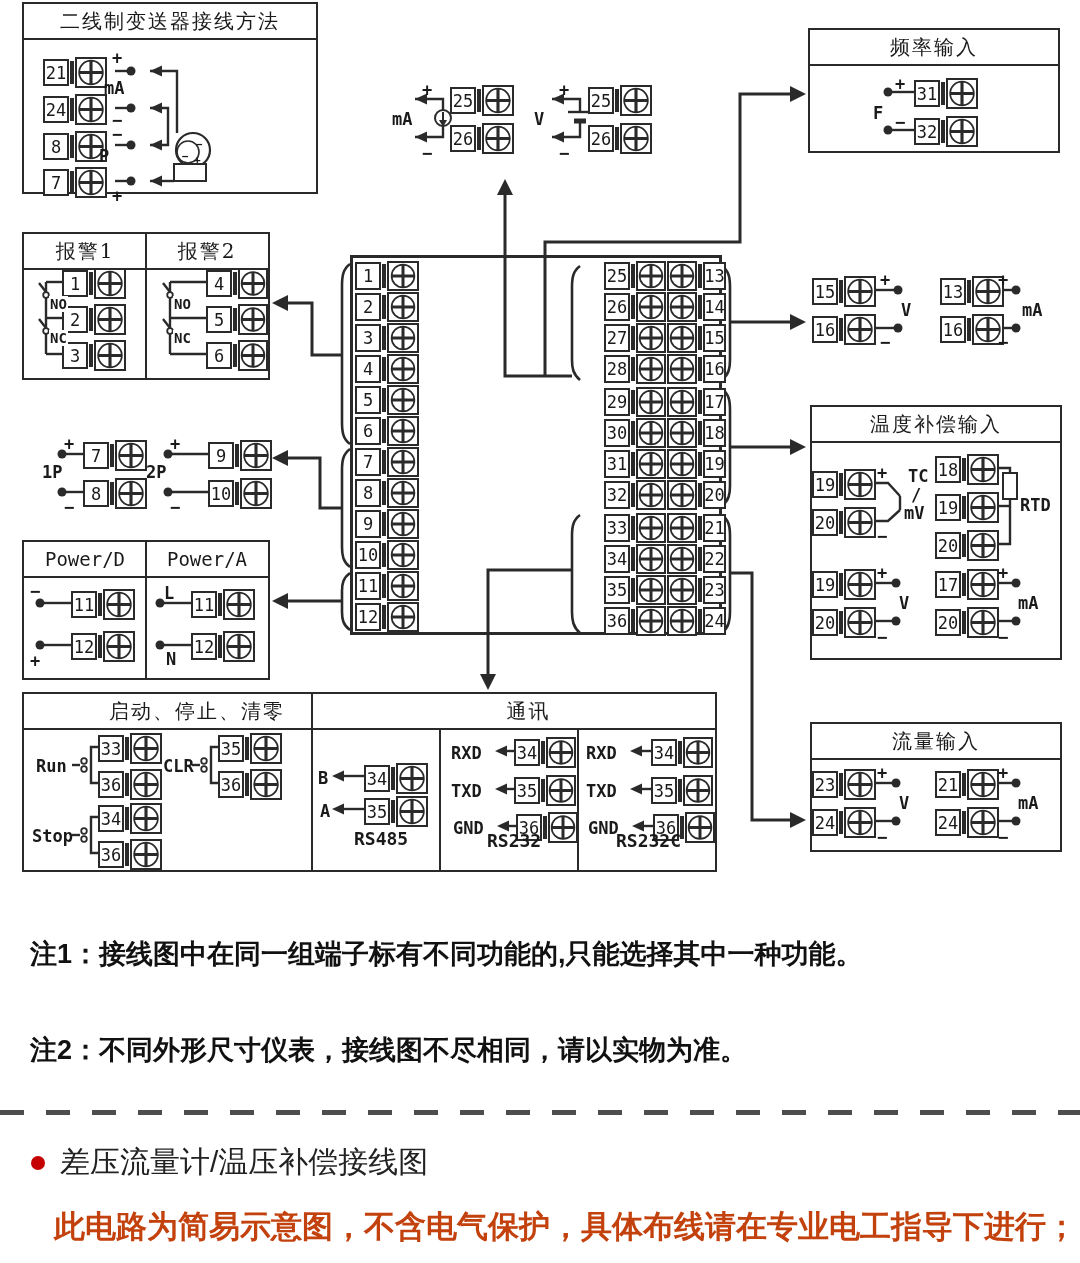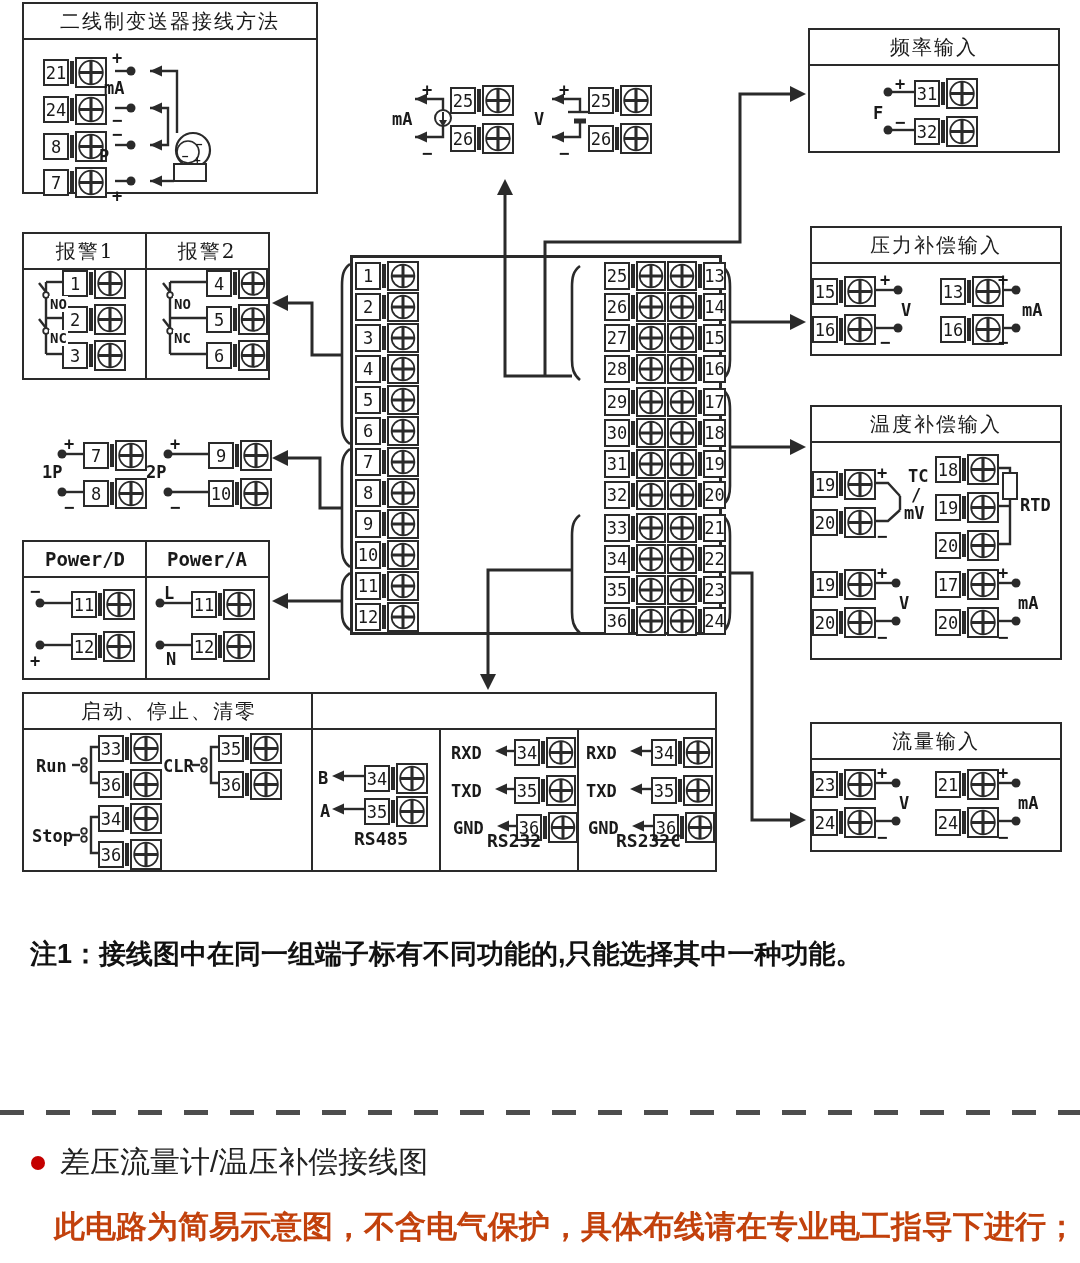--- a/index.html
+++ b/index.html
@@ -5,24 +5,24 @@
   :root{ --line:#2a2a2a; --text:#1a1a1a; }
   html,body{margin:0;padding:0;background:#fff;}
   .canvas{position:relative;width:1080px;height:1263px;background:#fff;overflow:hidden;
           font-family:"Liberation Sans",sans-serif;color:var(--text);}
   .box{position:absolute;border:2.5px solid var(--line);box-sizing:border-box;background:#fff;}
   .btitle{height:34px;border-bottom:2.5px solid var(--line);display:flex;align-items:center;justify-content:center;
           font-family:"DejaVu Serif","Liberation Serif",serif;font-size:20px;letter-spacing:2px;white-space:nowrap;}
   .split{display:flex;height:34px;border-bottom:2.5px solid var(--line);}
   .split>div{flex:1;display:flex;align-items:center;justify-content:center;
           font-family:"DejaVu Serif","Liberation Serif",serif;font-size:20px;letter-spacing:2px;}
-  .split>div.mono{font-family:"DejaVu Sans Mono","Liberation Mono",monospace;font-weight:700;font-size:19px;letter-spacing:0;}
+  .split>div.mono{font-family:"DejaVu Sans Mono","Liberation Mono",monospace;font-weight:400;font-size:19px;letter-spacing:0;}
   .vline{position:absolute;top:0;bottom:0;width:0;border-left:2.5px solid var(--line);}
   .vline.sub{top:34px;}
-  .jtitle-left{width:290px;flex:none !important;}
+  .jtitle-left{width:290px;flex:none !important;margin-left:28px;}
   .term{position:absolute;display:flex;align-items:center;}
   .term>*{margin-right:1px;}
   .tnum{box-sizing:border-box;border:2px solid var(--line);display:flex;align-items:center;justify-content:center;
         font-family:"DejaVu Sans Mono","Liberation Mono",monospace;font-size:17px;background:#fff;}
   .tsep{box-sizing:border-box;border:2px solid var(--line);background:#fff;}
   .tscrew{box-sizing:border-box;border:2px solid var(--line);display:flex;align-items:center;justify-content:center;background:#fff;}
   .lbl{position:absolute;line-height:1;white-space:nowrap;color:var(--text);
        font:700 17px "DejaVu Sans Mono","Liberation Mono",monospace;}
   .lbl.tiny{font-size:11px;font-weight:700;}
   .lbl.wbg{background:#fff;padding:0 1px;font-size:14px;}
@@ -59,35 +59,33 @@
 
 
   <div class="box" style="left:22px;top:540px;width:248px;height:140px">
     <div class="split">
       <div class="mono">Power/D</div>
       <div class="mono">Power/A</div>
     </div>
     <div class="vline" style="left:121px"></div>
   </div>
 
-  <div class="box" style="left:810px;top:226px;width:252px;height:130px">
-    <div class="btitle">压力补偿输入</div>
-  </div>
 
   <div class="box" style="left:810px;top:405px;width:252px;height:255px">
     <div class="btitle">温度补偿输入</div>
   </div>
 
   <div class="box" style="left:810px;top:722px;width:252px;height:130px">
     <div class="btitle">流量输入</div>
   </div>
 
   <div class="box" style="left:22px;top:692px;width:695px;height:180px">
     <div class="split">
       <div class="jtitle-left">启动、停止、清零</div>
+      <div>通讯</div>
     </div>
     <div class="vline" style="left:287px"></div>
     <div class="vline sub" style="left:415px"></div>
     <div class="vline sub" style="left:553px"></div>
   </div>
 
   <div class="box" style="left:350px;top:255px;width:372px;height:380px;border-width:3px"></div>
 
   <svg id="overlay" class="overlay" width="1080" height="1263">
       <g stroke="#2a2a2a" fill="none" stroke-width="2.6">
@@ -250,20 +248,21 @@
         <circle cx="84" cy="761" r="2.8"></circle>
         <circle cx="84" cy="769" r="2.8"></circle>
         <circle cx="204" cy="761" r="2.8"></circle>
         <circle cx="204" cy="769" r="2.8"></circle>
         <circle cx="84" cy="831" r="2.8"></circle>
         <circle cx="84" cy="839" r="2.8"></circle>
       </g>
     </svg>
 
   <div class="note" style="left:30px;top:936px">注1：接线图中在同一组端子标有不同功能的,只能选择其中一种功能。</div>
+  <div class="note" style="left:30px;top:1032px">注2：不同外形尺寸仪表，接线图不尽相同，请以实物为准。</div>
 
   <div class="dash-divider"></div>
   <span class="bullet"></span>
   <div class="f-heading">差压流量计/温压补偿接线图</div>
   <div class="f-sub">此电路为简易示意图，不含电气保护，具体布线请在专业电工指导下进行；</div>
 
 <div class="term" style="left: 43px; top: 57px;">
       <span class="tnum" style="width: 26px; height: 27px;">21</span>
       <span class="tsep" style="width: 4px; height: 23px;"></span>
       <span class="tscrew" style="width: 32px; height: 31px;">

